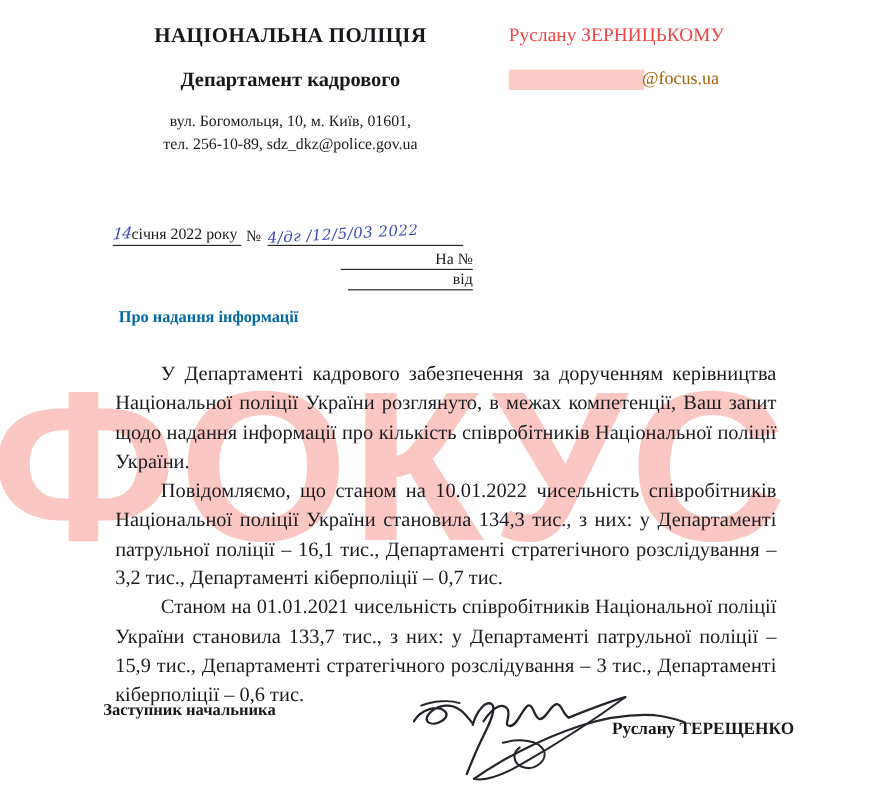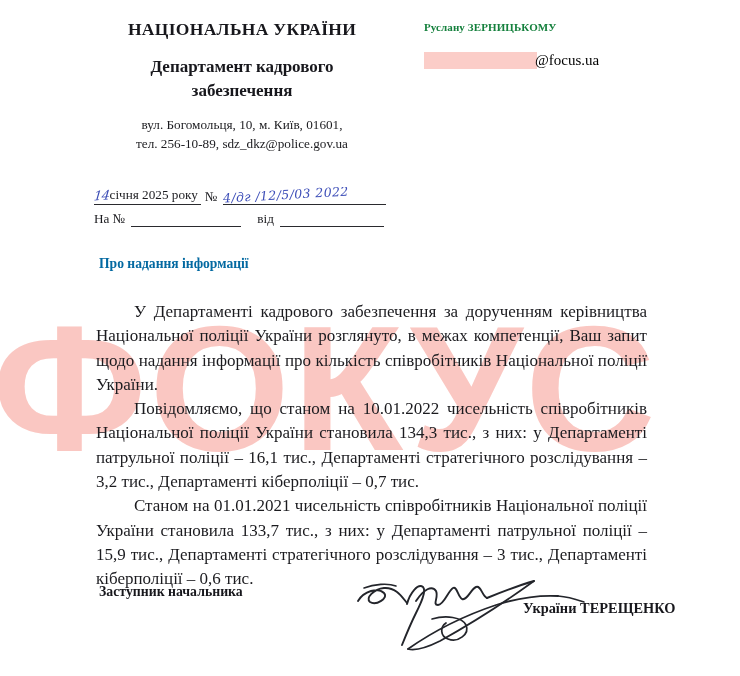--- a/index.html
+++ b/index.html
@@ -134,31 +134,31 @@
 
   
   #addressee {
     position: absolute;
     left: 424px;
     top: 21px;
     z-index: 10;
   }
   .addressee-name {
     font-family: "Liberation Serif", serif;
-    font-weight: 700;
-    font-size: 11px;
-    color: #15803d;
+    font-weight: 400;
+    font-size: 16px;
+    color: #ef4444;
     letter-spacing: 0.1px;
   }
   .email-row {
     margin-top: 19px;
     display: flex;
     align-items: flex-start;
     font-size: 15px;
-    color: #000000;
+    color: #a16207;
   }
   .redaction {
     display: inline-block;
     width: 113px;
     height: 17px;
     background: #fbcdc8;
   }
   .email-domain {
     margin-left: -2px;
   }
@@ -188,21 +188,21 @@
     color: #1b1b1f;
   }
   #body p {
     margin: 0;
     text-indent: 38px;
   }
 
   
   #signature {
     position: absolute;
-    left: 99px;
+    left: 86px;
     top: 583px;
     width: 580px;
     z-index: 10;
   }
   .sig-title {
     font-family: "Liberation Serif", serif;
     font-weight: 700;
     font-size: 13.8px;
     line-height: 1.33;
     color: #17171c;
@@ -231,39 +231,38 @@
 <body>
 
 <div id="page">
 
   <div id="watermark">
     <div class="wm-text">ФОКУС</div>
   </div>
 
   <div id="letterhead">
     <div class="org-name">
-      <div>НАЦІОНАЛЬНА УКРАЇНИ</div>
+      <div>НАЦІОНАЛЬНА ПОЛІЦІЯ</div>
     </div>
     <div class="dept-name">
       <div>Департамент кадрового</div>
-      <div>забезпечення</div>
     </div>
     <div class="address-block">
       <div>вул. Богомольця, 10, м. Київ, 01601,</div>
       <div>тел. 256-10-89, sdz_dkz@police.gov.ua</div>
     </div>
   </div>
 
   <div id="ref-block">
     <div class="ref-row">
-      <span class="date-underline"><span class="hand">14</span><span>січня 2025  року</span>&nbsp;</span>
+      <span class="date-underline"><span class="hand">14</span><span>січня 2022  року</span>&nbsp;</span>
         <span style="margin-left:4px;">№</span>
       <span class="ref-num-line" style="margin-left:5px;"><span class="hand-ref">4/дг /12/5/03 2022</span></span>
     </div>
-    <div class="ref-row" style="margin-top:3px;">
+    <div class="ref-row" style="margin-top:3px;flex-direction:column;">
       <span>На №</span>
       <span class="ul blank-line-short" style="margin-left:6px;"></span>
       <span style="margin-left:16px;">від</span>
       <span class="ul blank-line-mid" style="margin-left:6px;"></span>
     </div>
   </div>
 
   <div id="addressee">
     <div class="addressee-name">Руслану ЗЕРНИЦЬКОМУ</div>
     <div class="email-row">
@@ -290,16 +289,16 @@
       <path d="M20 13 C30 9, 44 8, 52 11" stroke="#23252b" stroke-width="1.6" stroke-linecap="round"></path>
       <path d="M63 29 C66 18, 74 8, 79 12 C83 16, 76 30, 72 38 C67 48, 62 60, 58 70" stroke="#23252b" stroke-width="1.9" stroke-linecap="round"></path>
       <path d="M72 26 C80 14, 88 10, 92 16 C95 22, 88 30, 94 30 C100 30, 104 16, 109 13 C113 11, 114 22, 118 24 C123 26, 127 14, 132 12 C137 10, 138 21, 143 23" stroke="#23252b" stroke-width="1.9" stroke-linecap="round"></path>
       <path d="M143 23 C158 17, 176 10, 190 6" stroke="#23252b" stroke-width="1.9" stroke-linecap="round"></path>
       <path d="M190 6 C168 22, 132 46, 96 66 C84 72, 72 76, 64 74" stroke="#23252b" stroke-width="1.7" stroke-linecap="round"></path>
       <path d="M64 74 C84 60, 116 42, 152 30 C174 23, 196 20, 214 21" stroke="#23252b" stroke-width="1.8" stroke-linecap="round"></path>
       <path d="M88 44 C102 40, 118 42, 122 50 C126 59, 114 68, 104 64 C96 61, 96 52, 102 48" stroke="#23252b" stroke-width="1.7" stroke-linecap="round"></path>
       <path d="M214 21 C226 22, 234 25, 240 27" stroke="#23252b" stroke-width="1.6" stroke-linecap="round"></path>
     </svg>
 
-    <div class="sig-name">України ТЕРЕЩЕНКО</div>
+    <div class="sig-name">Руслану ТЕРЕЩЕНКО</div>
   </div>
 
 </div>
 
 </body></html>

